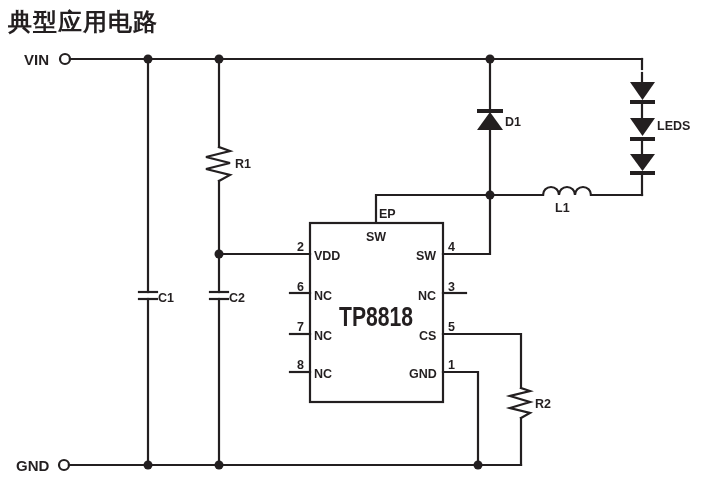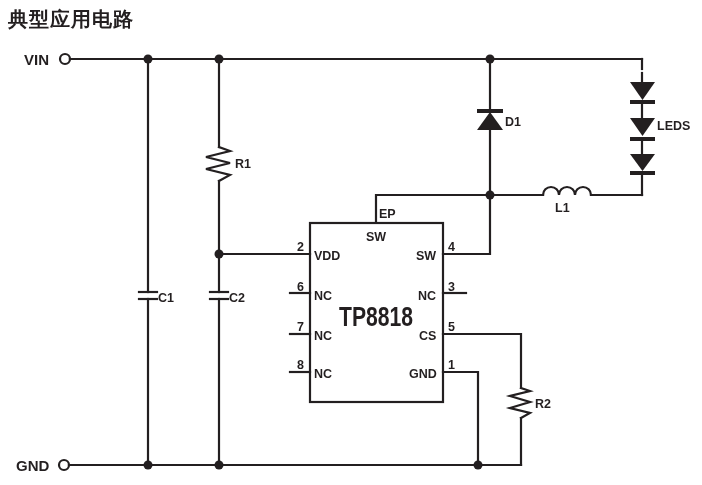--- a/index.html
+++ b/index.html
@@ -1,17 +1,17 @@
 <!DOCTYPE html>
 <html><head>
 <meta charset="utf-8">
 <style>
   html,body{margin:0;padding:0;background:#ffffff;}
   body{width:702px;height:485px;overflow:hidden;position:relative;}
-  .title{position:absolute;left:8px;top:6px;font-family:Liberation Sans, sans-serif;font-size:20px;font-weight:bold;color:#231f20;letter-spacing:1px;}
+  .title{position:absolute;left:8px;top:6px;font-family:Liberation Sans, sans-serif;font-size:24px;font-weight:bold;color:#231f20;letter-spacing:1px;}
   svg{position:absolute;left:0;top:0;}
   .w{stroke:#231f20;stroke-width:2.2;fill:none;stroke-linecap:square;}
   .dot{fill:#231f20;}
   .lbl{font-family:"Liberation Sans",sans-serif;font-weight:bold;font-size:12.5px;fill:#231f20;}
   .big{font-family:"Liberation Sans",sans-serif;font-weight:bold;font-size:15px;fill:#231f20;}
   .chip{font-family:"Liberation Sans",sans-serif;font-weight:bold;font-size:27px;fill:#231f20;}
   .solid{fill:#231f20;stroke:none;}
 </style>
 </head>
 <body>

